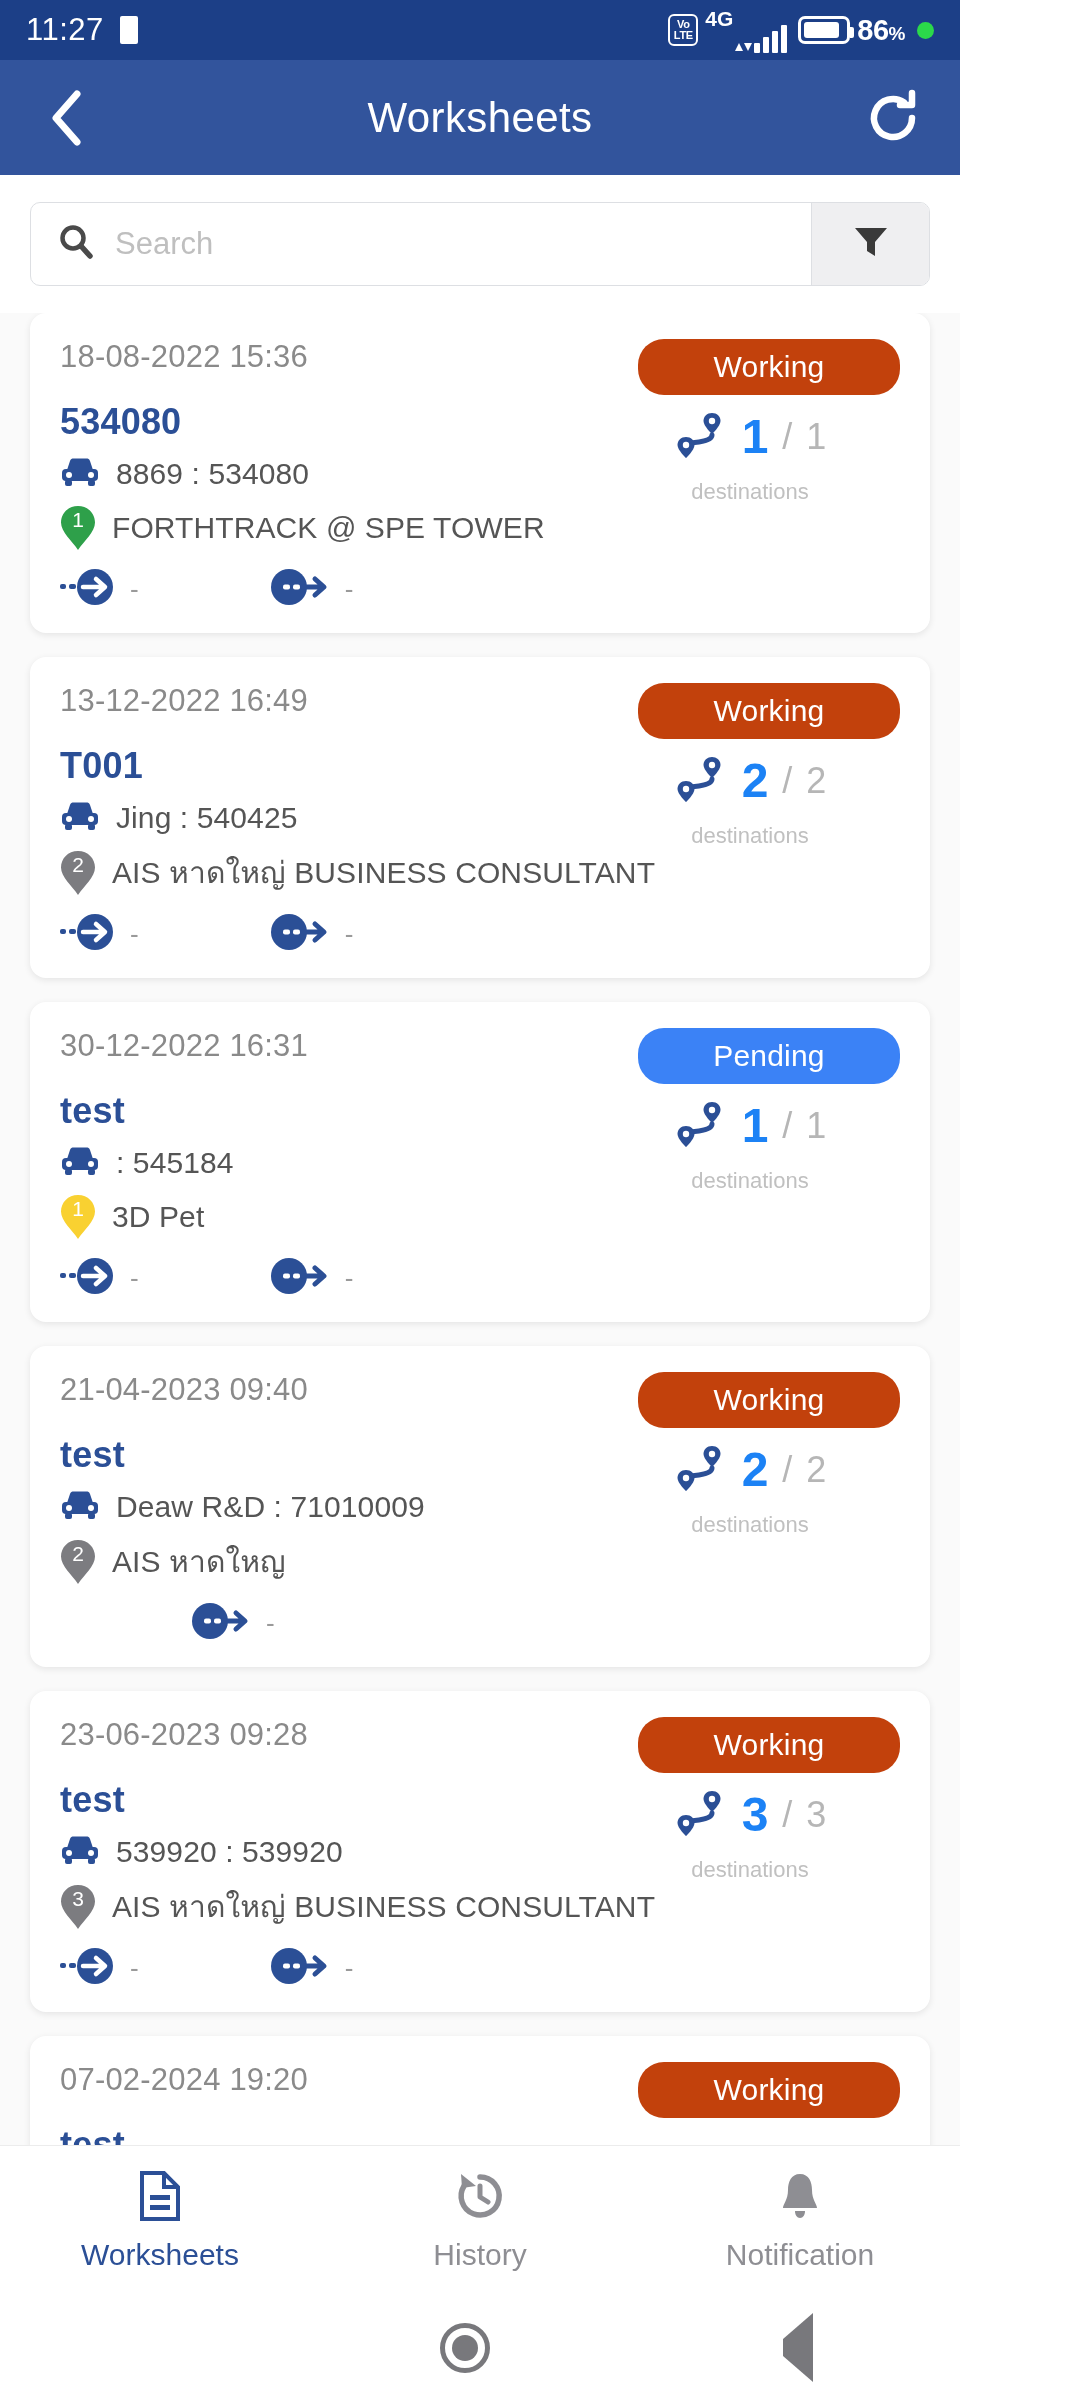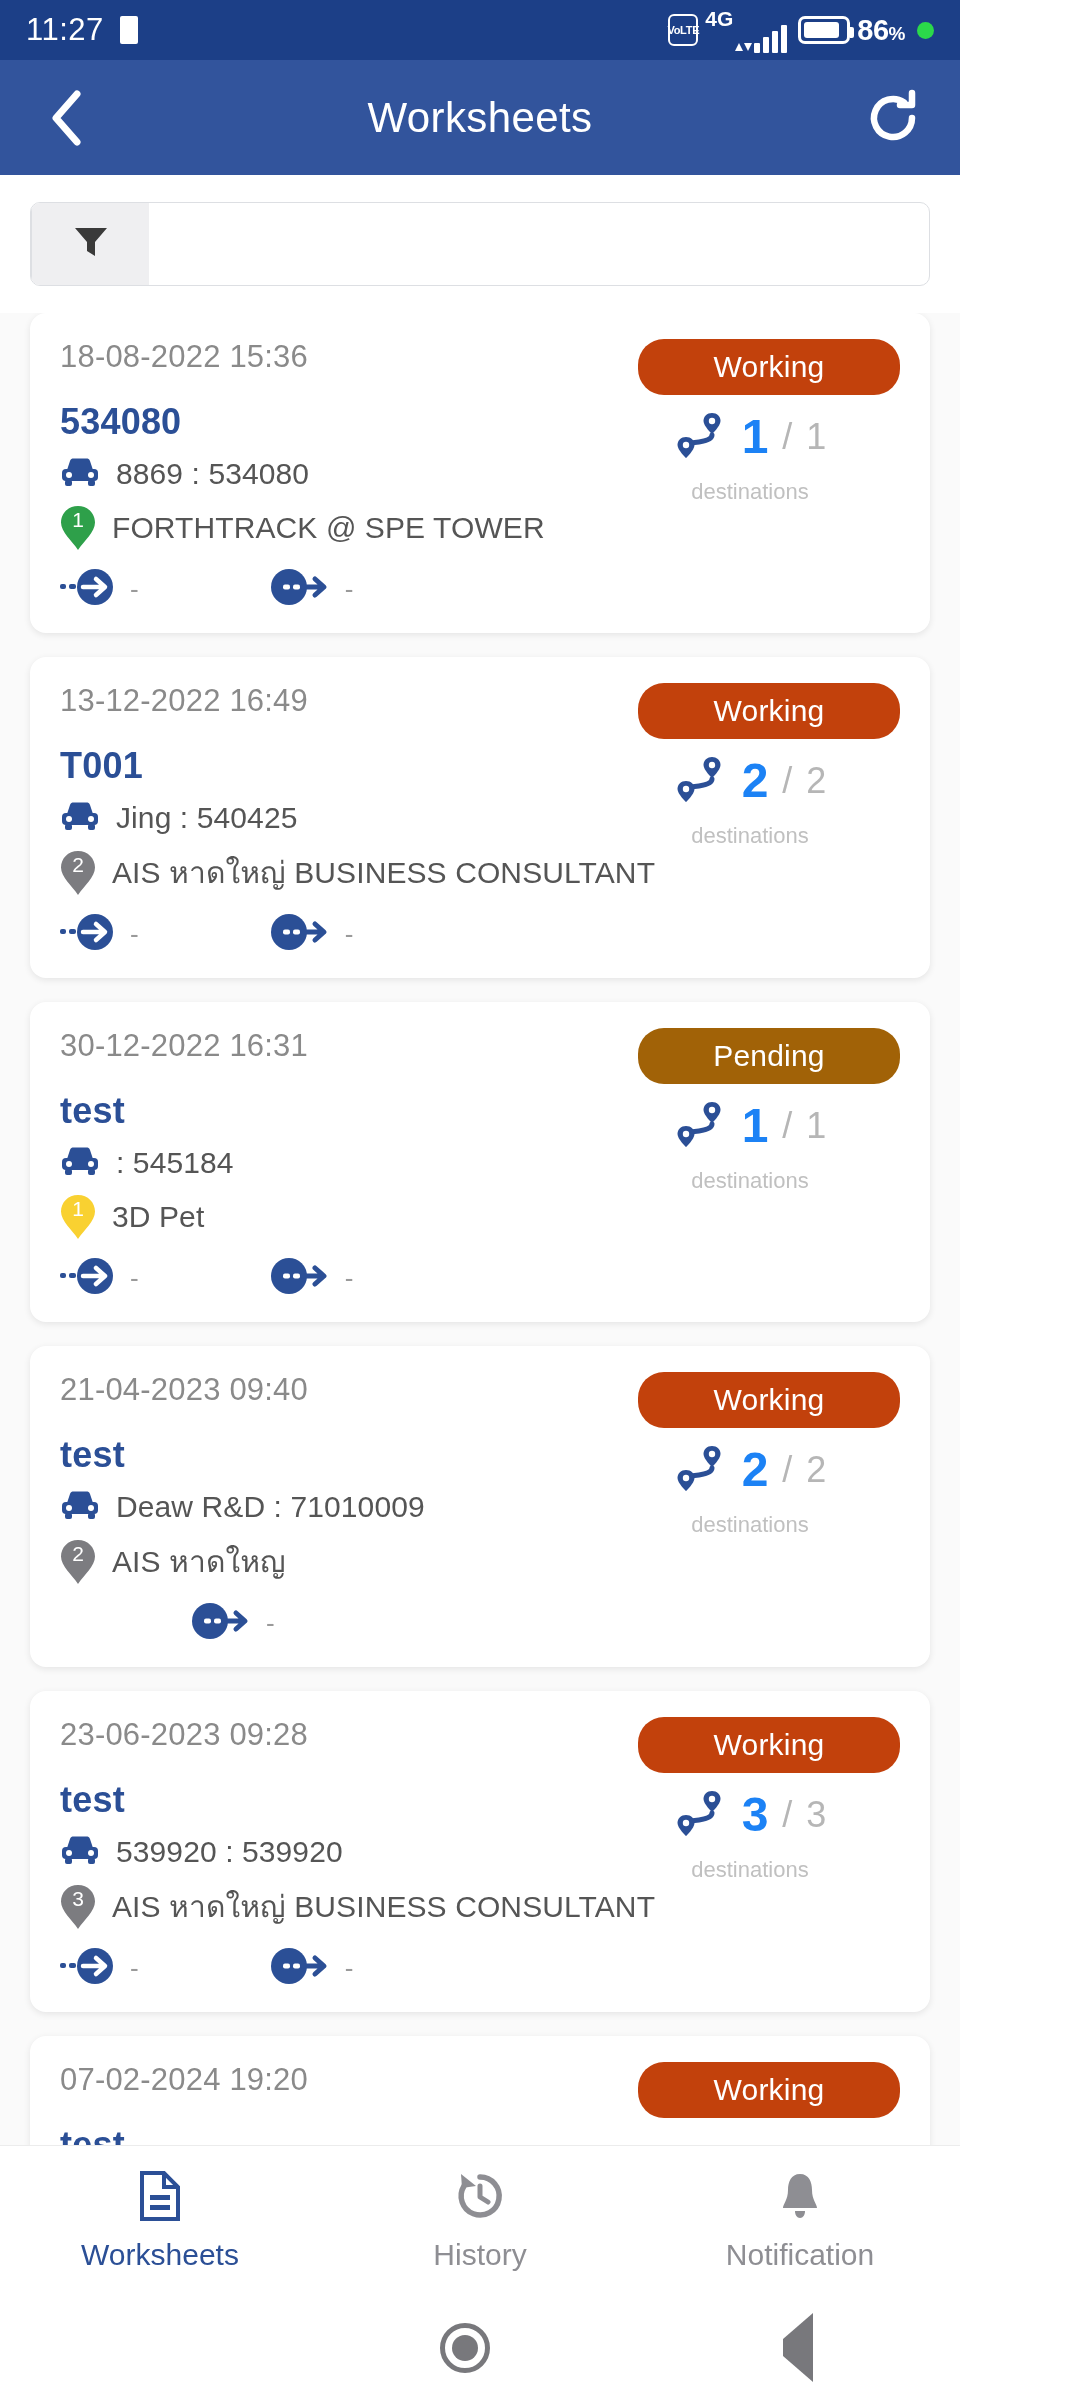--- a/index.html
+++ b/index.html
@@ -15,21 +15,21 @@
   .statusbar {
     height:60px; background:#1C3F87; color:#fff;
     display:flex; align-items:center; justify-content:space-between;
     padding:0 26px; flex:0 0 60px;
   }
   .sb-left { display:flex; align-items:center; gap:16px; }
   .sb-time { font-size:31px; font-weight:400; letter-spacing:.5px; }
   .sb-sq { width:18px; height:28px; background:#fff; border-radius:2px; }
   .sb-right { display:flex; align-items:center; gap:7px; }
   .volte { width:30px; height:32px; border:2.5px solid #fff; border-radius:6px;
-           display:flex; flex-direction:row; align-items:center; justify-content:center;
+           display:flex; flex-direction:column; align-items:center; justify-content:center;
            line-height:1; }
   .volte b { font-size:11px; font-weight:700; letter-spacing:-.3px; }
   .gwrap { display:flex; align-items:flex-end; gap:2px; }
   .g4 { font-size:21px; font-weight:600; line-height:1; margin-bottom:24px; }
   .updown { display:flex; align-items:flex-end; gap:1px; margin-bottom:2px;}
   .updown i { display:block; width:0; height:0; border-left:4px solid transparent;
               border-right:4px solid transparent; }
   .updown i.u { border-bottom:8px solid #fff; }
   .updown i.d { border-top:8px solid #fff; }
   .bars { display:flex; align-items:flex-end; gap:3px; }
@@ -74,21 +74,21 @@
     box-shadow:0 2px 7px rgba(0,0,0,.09);
     padding:26px 30px 22px 30px; position:relative;
   }
   .card-top { display:flex; align-items:flex-start; justify-content:space-between; }
   .card-date { font-size:31px; color:#8A8A8A; letter-spacing:.2px; }
   .badge {
     min-width:262px; text-align:center; border-radius:26px; padding:11px 10px;
     font-size:30px; color:#fff; letter-spacing:.2px;
   }
   .badge.working { background:#c2410c; }
-  .badge.pending { background:#a16207; }
+  .badge.pending { background:#3b82f6; }
 
   .card-body { display:flex; }
   .card-left { flex:1; min-width:0; }
   .card-right { width:300px; display:flex; flex-direction:column;
                 align-items:center; justify-content:flex-start; padding-top:14px; }
 
   .wsname { font-size:36px; font-weight:700; color:#2B4F96; margin-top:6px; letter-spacing:.2px; }
   .row { display:flex; align-items:center; gap:16px; margin-top:14px; }
   .row .txt { font-size:30px; color:#555; letter-spacing:.1px; white-space:nowrap; }
 
@@ -170,20 +170,29 @@
     <div class="icon-btn">
       <svg width="56" height="58" viewBox="0 0 56 58" aria-hidden="true">
         <path d="M46 29 A19 19 0 1 1 38 13.5" stroke="#fff" stroke-width="6.5" fill="none" stroke-linecap="round"></path>
         <path d="M46 4 L46 16 L34 16" stroke="#fff" stroke-width="6.5" fill="none" stroke-linecap="round" stroke-linejoin="round"></path>
       </svg>
     </div>
   </div>
 
   <div class="searchwrap">
     <div class="searchbar">
+      <div class="searchfield">
+        <span>
+          <svg width="38" height="38" viewBox="0 0 38 38" aria-hidden="true">
+            <circle cx="16" cy="15" r="10.5" stroke="#4A4A4A" stroke-width="4.5" fill="none"></circle>
+            <path d="M24 23 L33 33" stroke="#4A4A4A" stroke-width="5.5" stroke-linecap="round"></path>
+          </svg>
+        </span>
+        <input type="text" placeholder="Search" style="">
+      </div>
       <div class="filterbtn">
         <span>
           <svg width="42" height="42" viewBox="0 0 42 42" aria-hidden="true">
             <path d="M5 7 H37 L25 21 V35 L17 30 V21 Z" fill="#3A3A3A"></path>
           </svg>
         </span>
       </div>
     </div>
   </div>
 

